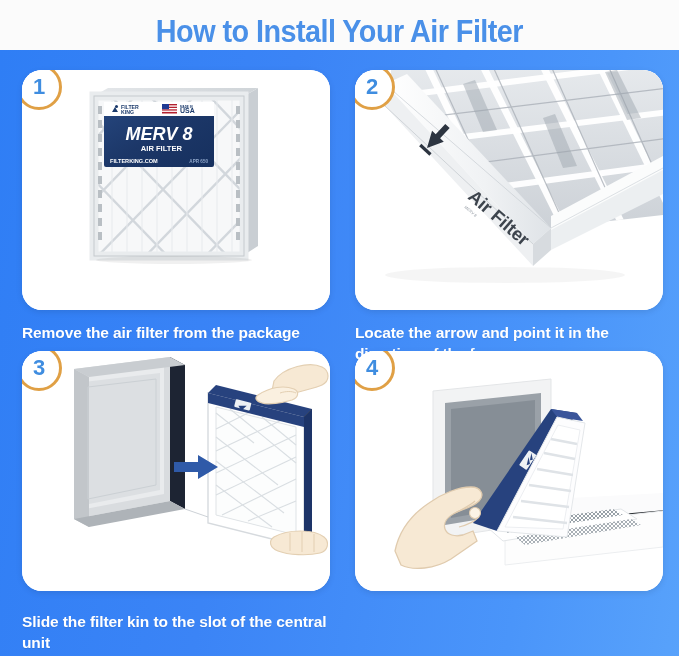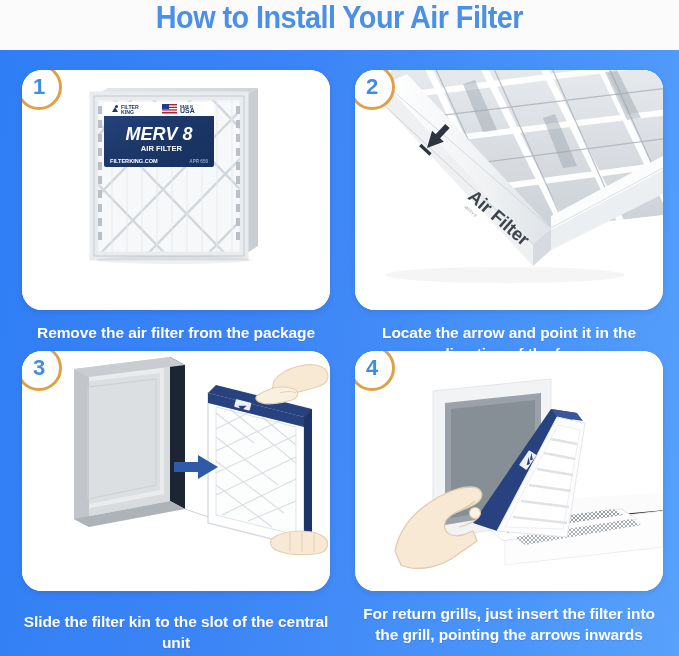--- a/index.html
+++ b/index.html
@@ -9,21 +9,21 @@
     background:#ffffff;
     overflow:hidden;
   }
   .poster{
     position:relative;width:679px;height:656px;
     background:#fbfbfb;
   }
   .header{
     position:absolute;left:0;top:0;width:679px;height:50px;
     background:#fbfbfb;
-    display:flex;align-items:flex-start;justify-content:center;
+    display:flex;align-items:flex-end;justify-content:center;
   }
   .title{
     font-family:"Liberation Sans",sans-serif;
     font-weight:bold;
     font-size:31px;
     letter-spacing:-0.6px;
     color:#4a90e8;
     transform:scaleX(0.93);
     white-space:nowrap;
     text-shadow:0 1px 0 rgba(255,255,255,.5);
@@ -57,21 +57,21 @@
     display:flex;align-items:center;justify-content:center;
     z-index:5;
   }
   .badge span{
     font-family:"Liberation Sans",sans-serif;
     font-weight:bold;font-size:22px;color:#3f8de0;
     line-height:1;
   }
   .cap{
     position:absolute;left:0;width:100%;
-    text-align:center;
+    text-align:left;
     color:#ffffff;
     font-family:"Liberation Sans",sans-serif;
     font-weight:bold;
     font-size:15.5px;
     line-height:21px;
     letter-spacing:-0.1px;
     text-shadow:0 1px 1px rgba(0,0,0,.10);
   }
   .cap1{top:252px;}
   .cap2{top:252px;}
@@ -436,18 +436,17 @@
                        L118,180 L122,190 L96,208 C80,218 58,220 46,214 Z" fill="#f7e9d4" stroke="#e0cbae" stroke-width="1.3"></path>
               <path d="M100,162 C108,158 116,154 120,150" fill="none" stroke="#e0cbae" stroke-width="1.1"></path>
               <path d="M104,176 C112,174 120,170 124,166" fill="none" stroke="#e0cbae" stroke-width="1.1"></path>
               <circle cx="120" cy="162" r="5.5" fill="#fbf3e6" stroke="#e0cbae" stroke-width="1.1"></circle>
             </g>
           </svg>
           <div class="badge">
             <span>4</span>
           </div>
         </div>
-        <div class="cap cap4">For return grills, just insert the filter into the grill, pointing the arrows inwards</div>
       </div>
 
     </div>
   </div>
 </div>
 
 </body></html>

